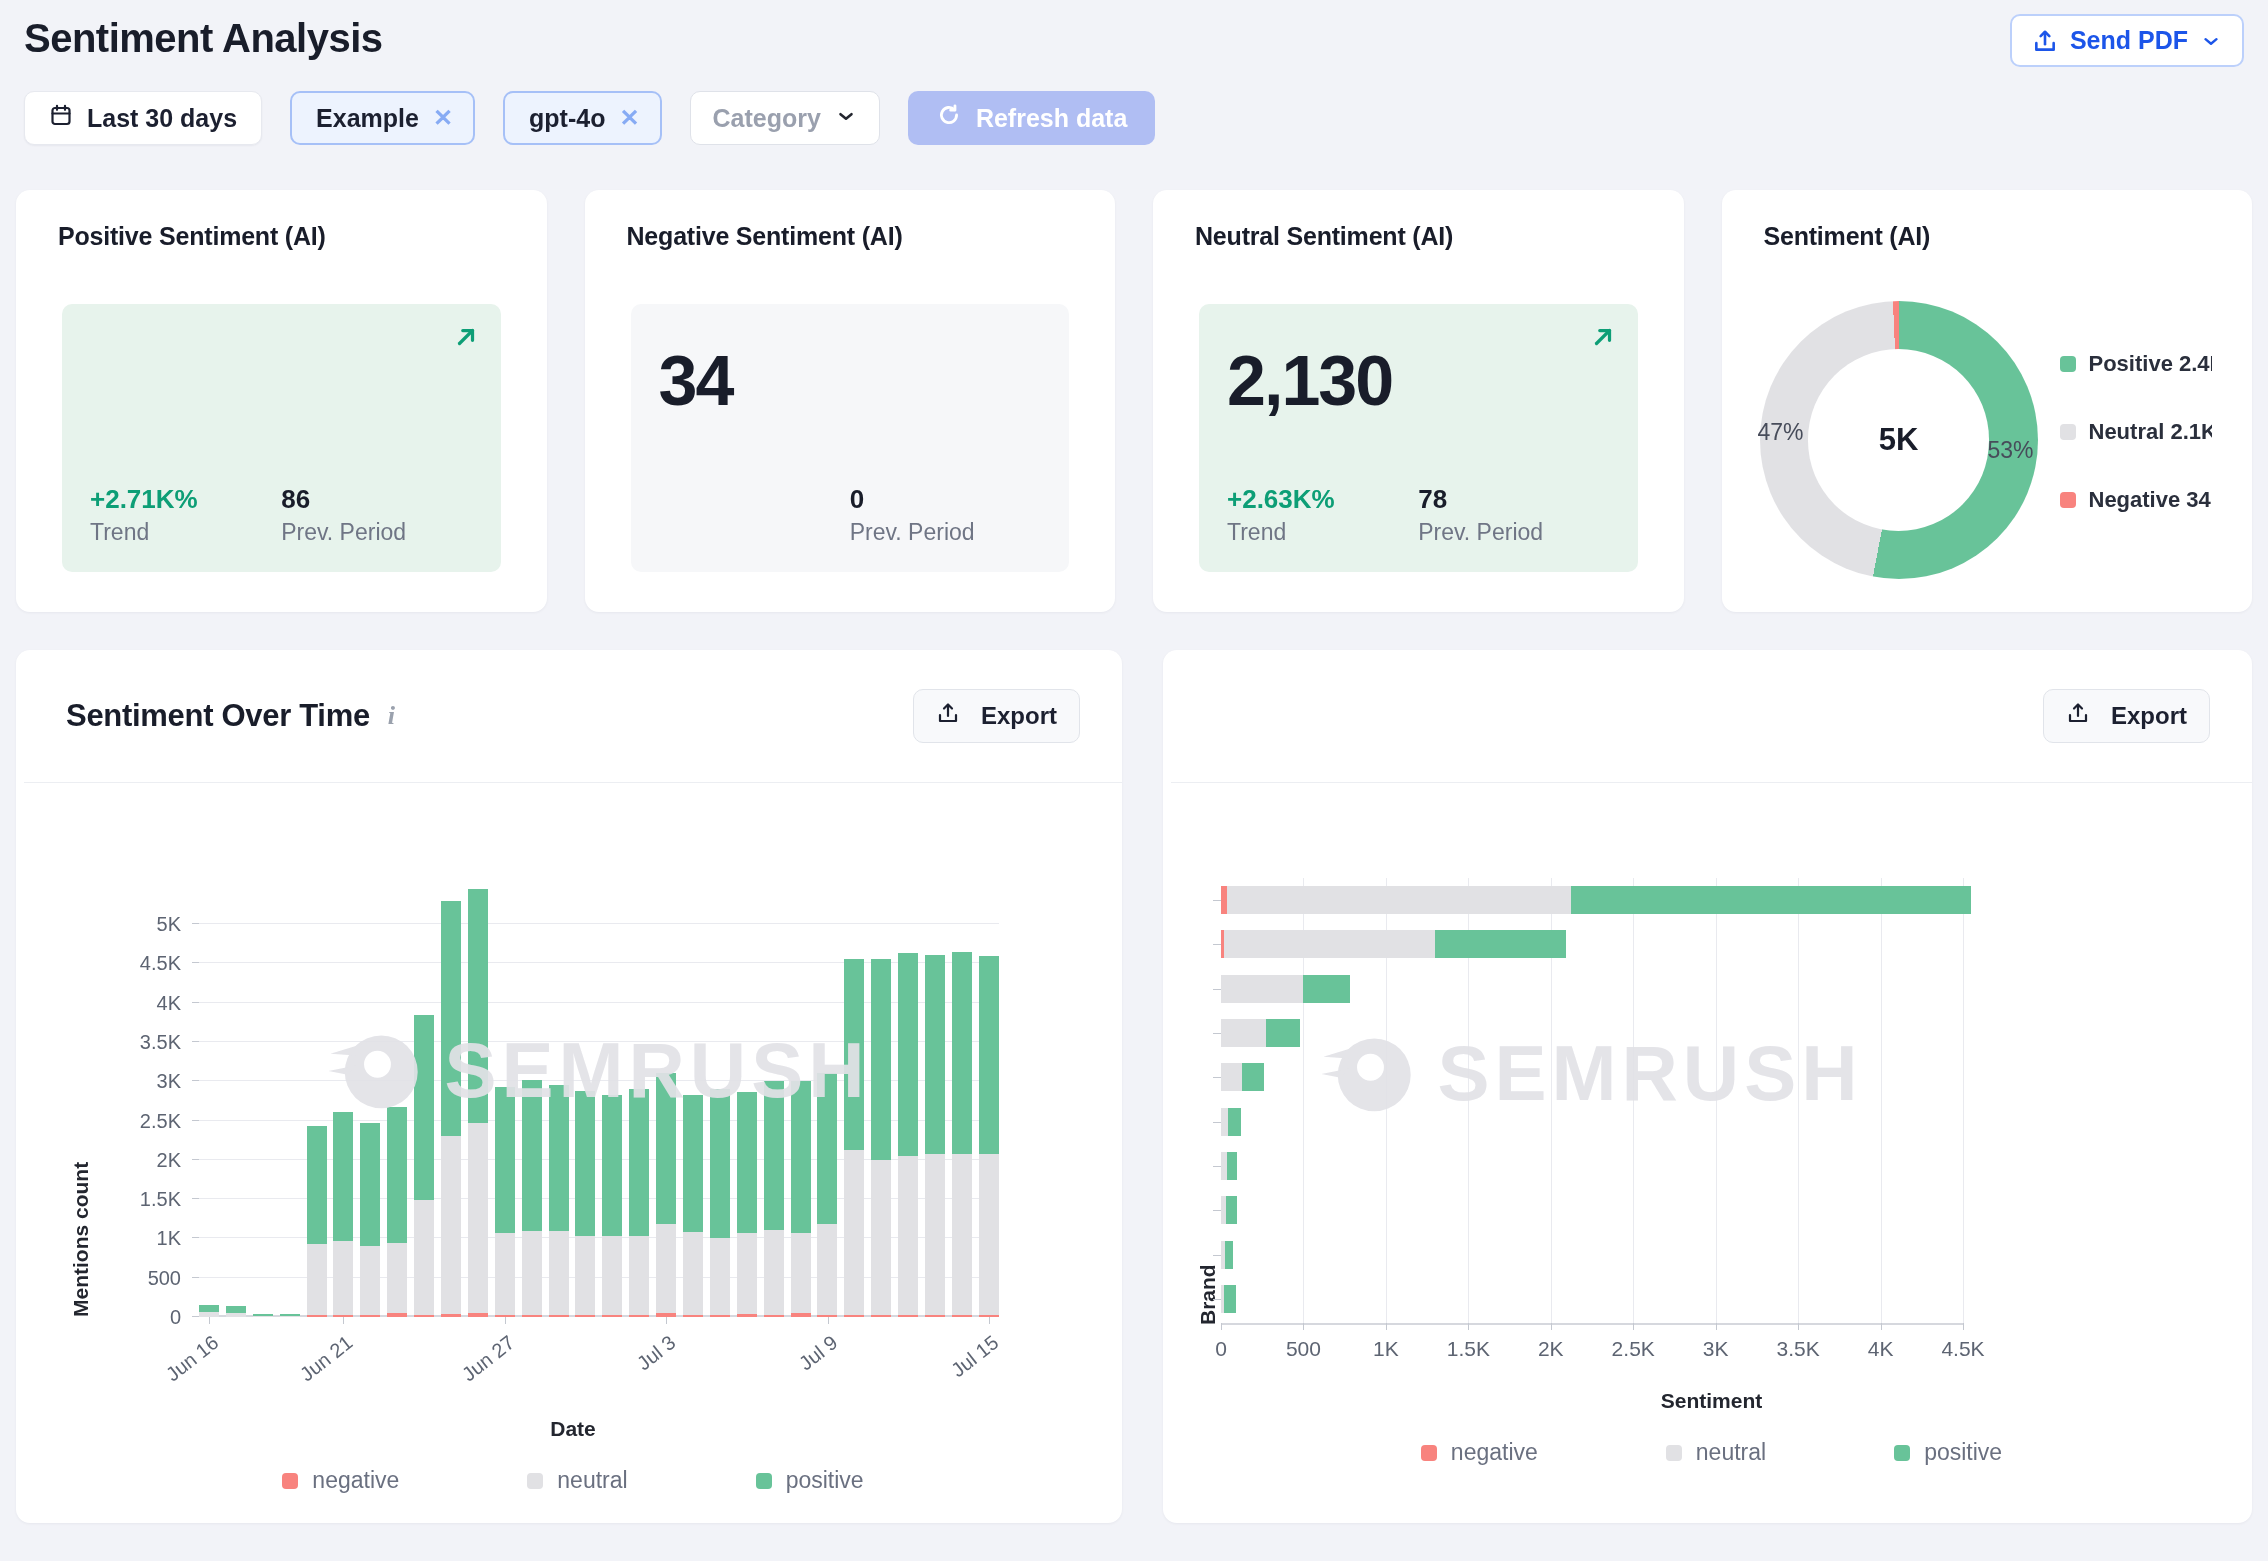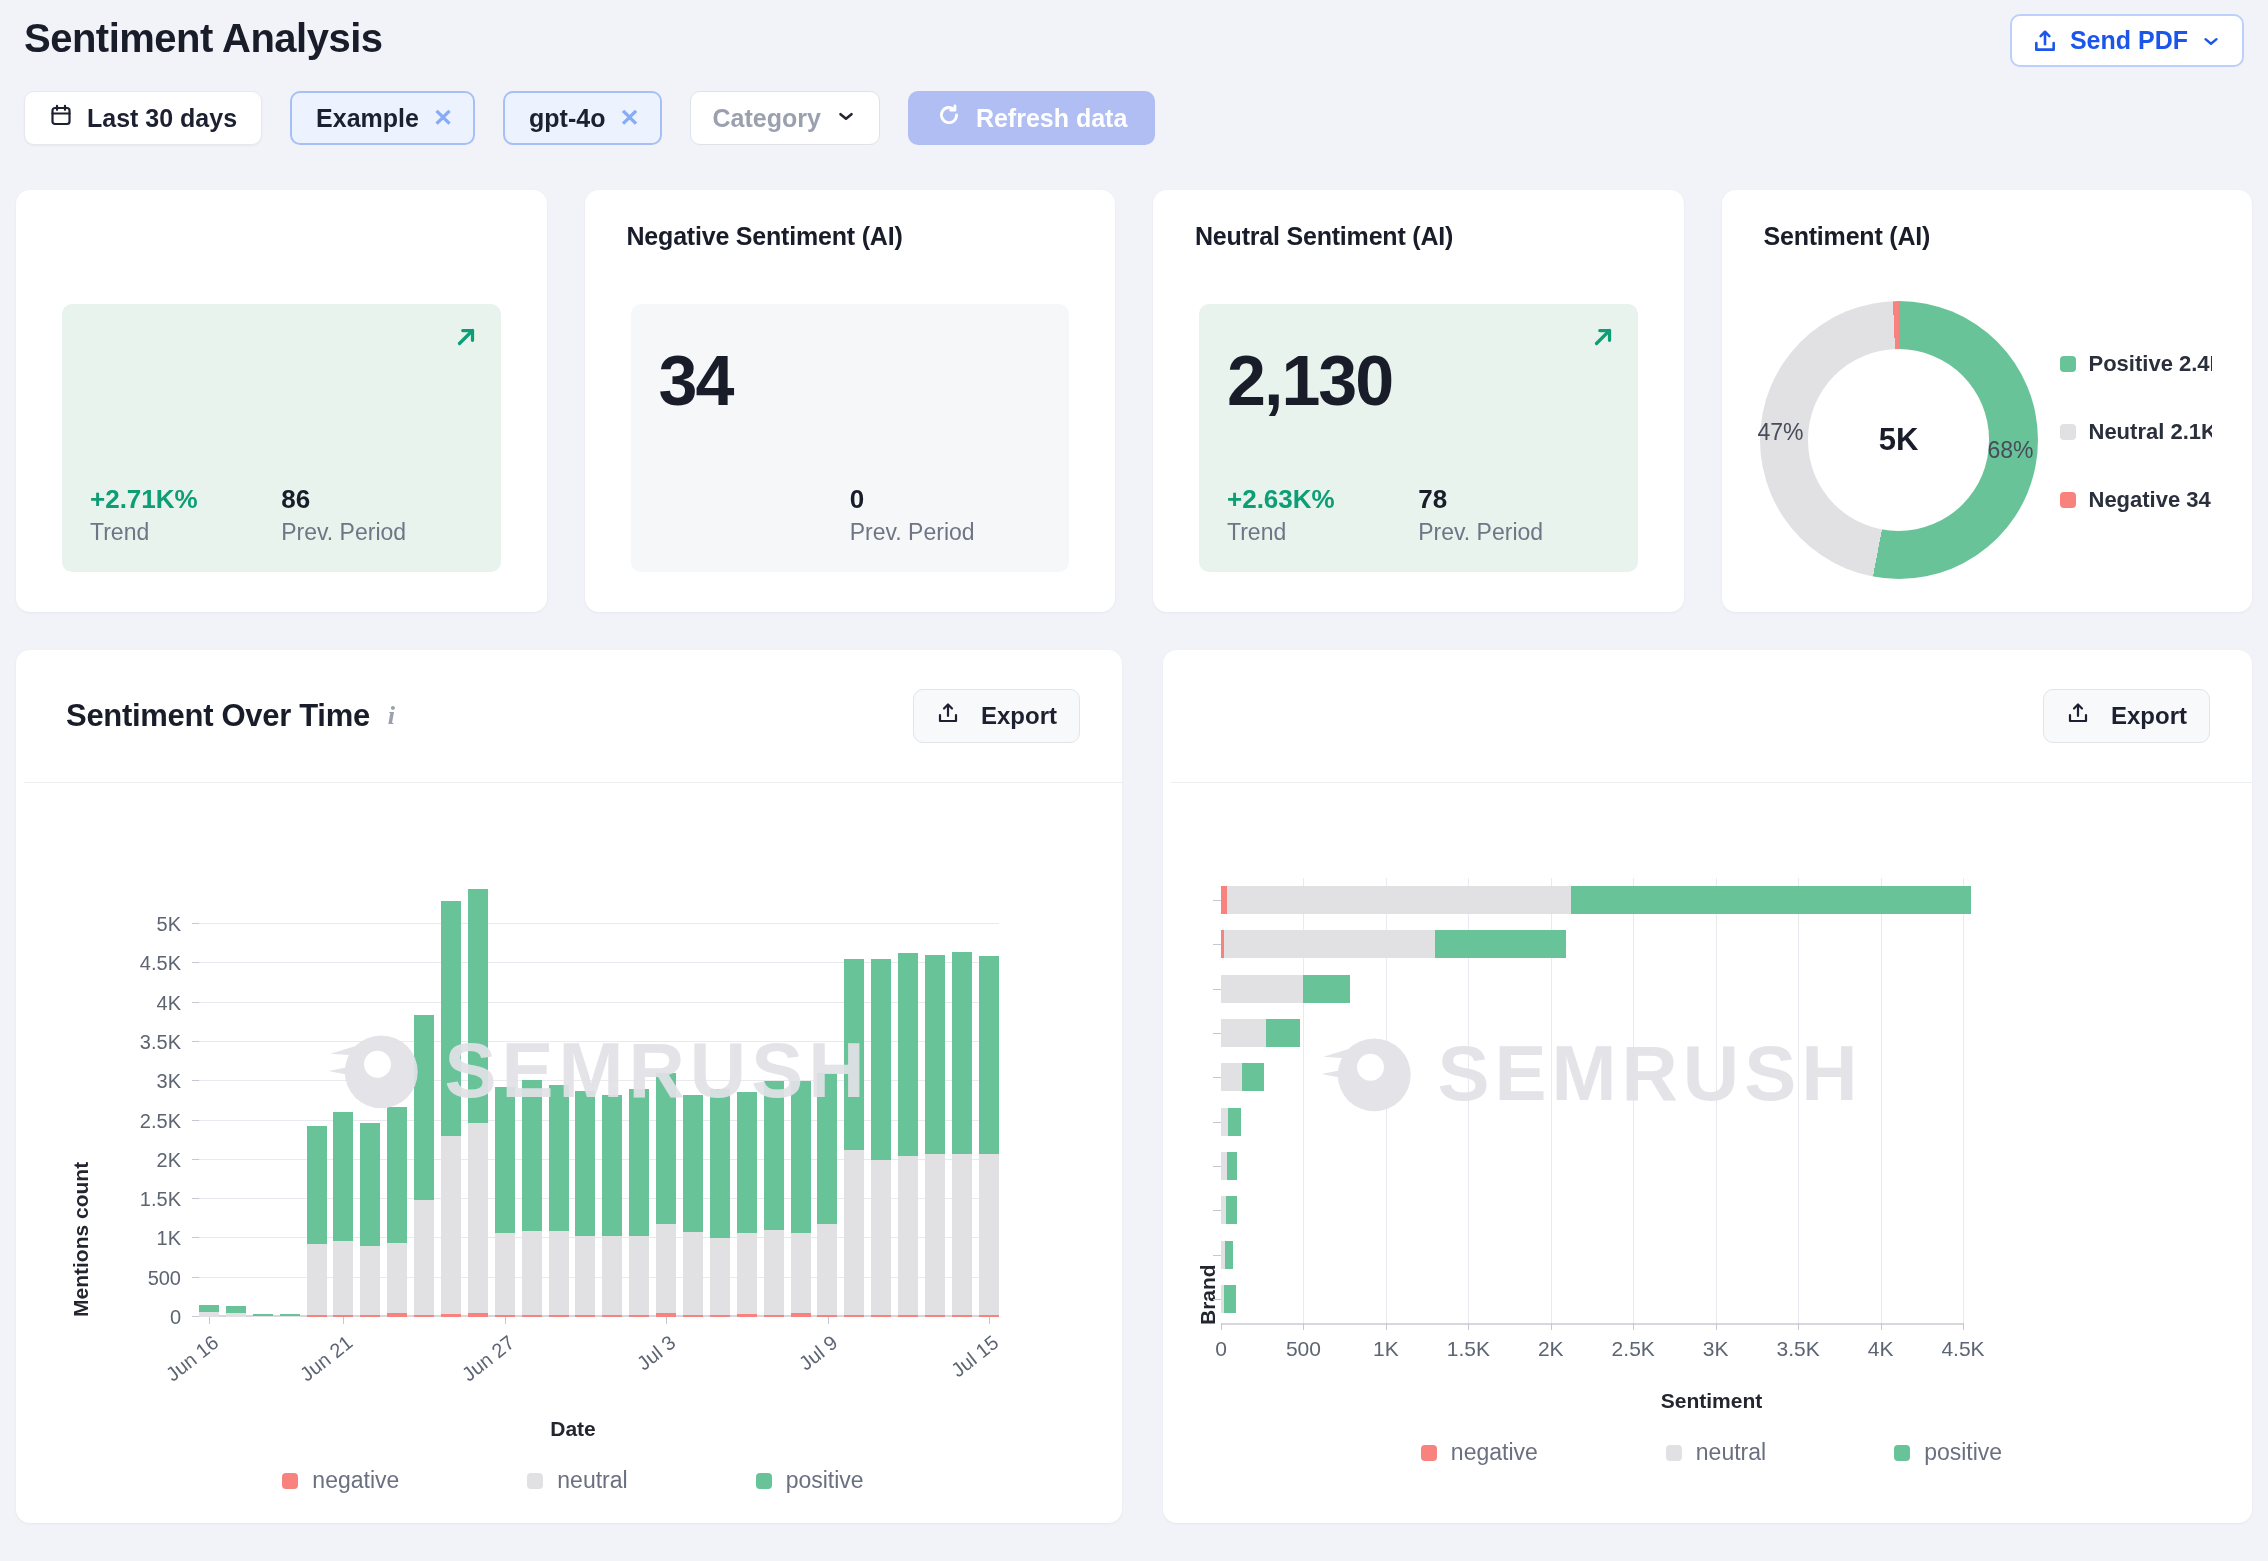--- a/index.html
+++ b/index.html
@@ -187,20 +187,21 @@
             <path d="M17.5 3.5v4h-4" stroke-linejoin="round"></path>
           </svg>
       </span>
       <span>Refresh data</span>
     </button>
   </div>
 
   <div class="kpi-row">
 
     <div class="card">
+      <div class="card-title">Positive Sentiment (AI)</div>
       <div class="tile green">
         <span class="tile-arrow">
           <svg width="26" height="26" viewBox="0 0 24 24" fill="none" stroke="#0d9e76" stroke-width="3" stroke-linecap="round" stroke-linejoin="round">
               <path d="M6 18 18 6"></path>
               <path d="M9 6h9v9"></path>
             </svg>
         </span>
         <div class="kpi-stats">
           <div>
             <div class="stat-val trend">+2.71K%</div>
@@ -252,21 +253,21 @@
     </div>
 
     <div class="card">
       <div class="card-title">Sentiment (AI)</div>
       <div class="donut-wrap">
         <div class="donut-box">
           <div class="donut-ring" style="background: conic-gradient(rgb(104, 195, 153) 0%, rgb(104, 195, 153) 53%, rgb(225, 225, 228) 53%, rgb(225, 225, 228) 99.3%, rgb(248, 131, 126) 99.3%, rgb(248, 131, 126) 100%);"></div>
           <div class="donut-hole"></div>
           <div class="donut-center">5K</div>
           <div class="pct pct-left">47%</div>
-          <div class="pct pct-right">68%</div>
+          <div class="pct pct-right">53%</div>
         </div>
         <div class="donut-legend">
             <div class="dleg-item">
               <div class="dleg-sq" style="background: rgb(104, 195, 153);"></div>
               <span class="t">Positive 2.4K</span>
             </div>
             <div class="dleg-item">
               <div class="dleg-sq" style="background: rgb(225, 225, 228);"></div>
               <span class="t">Neutral 2.1K</span>
             </div>

